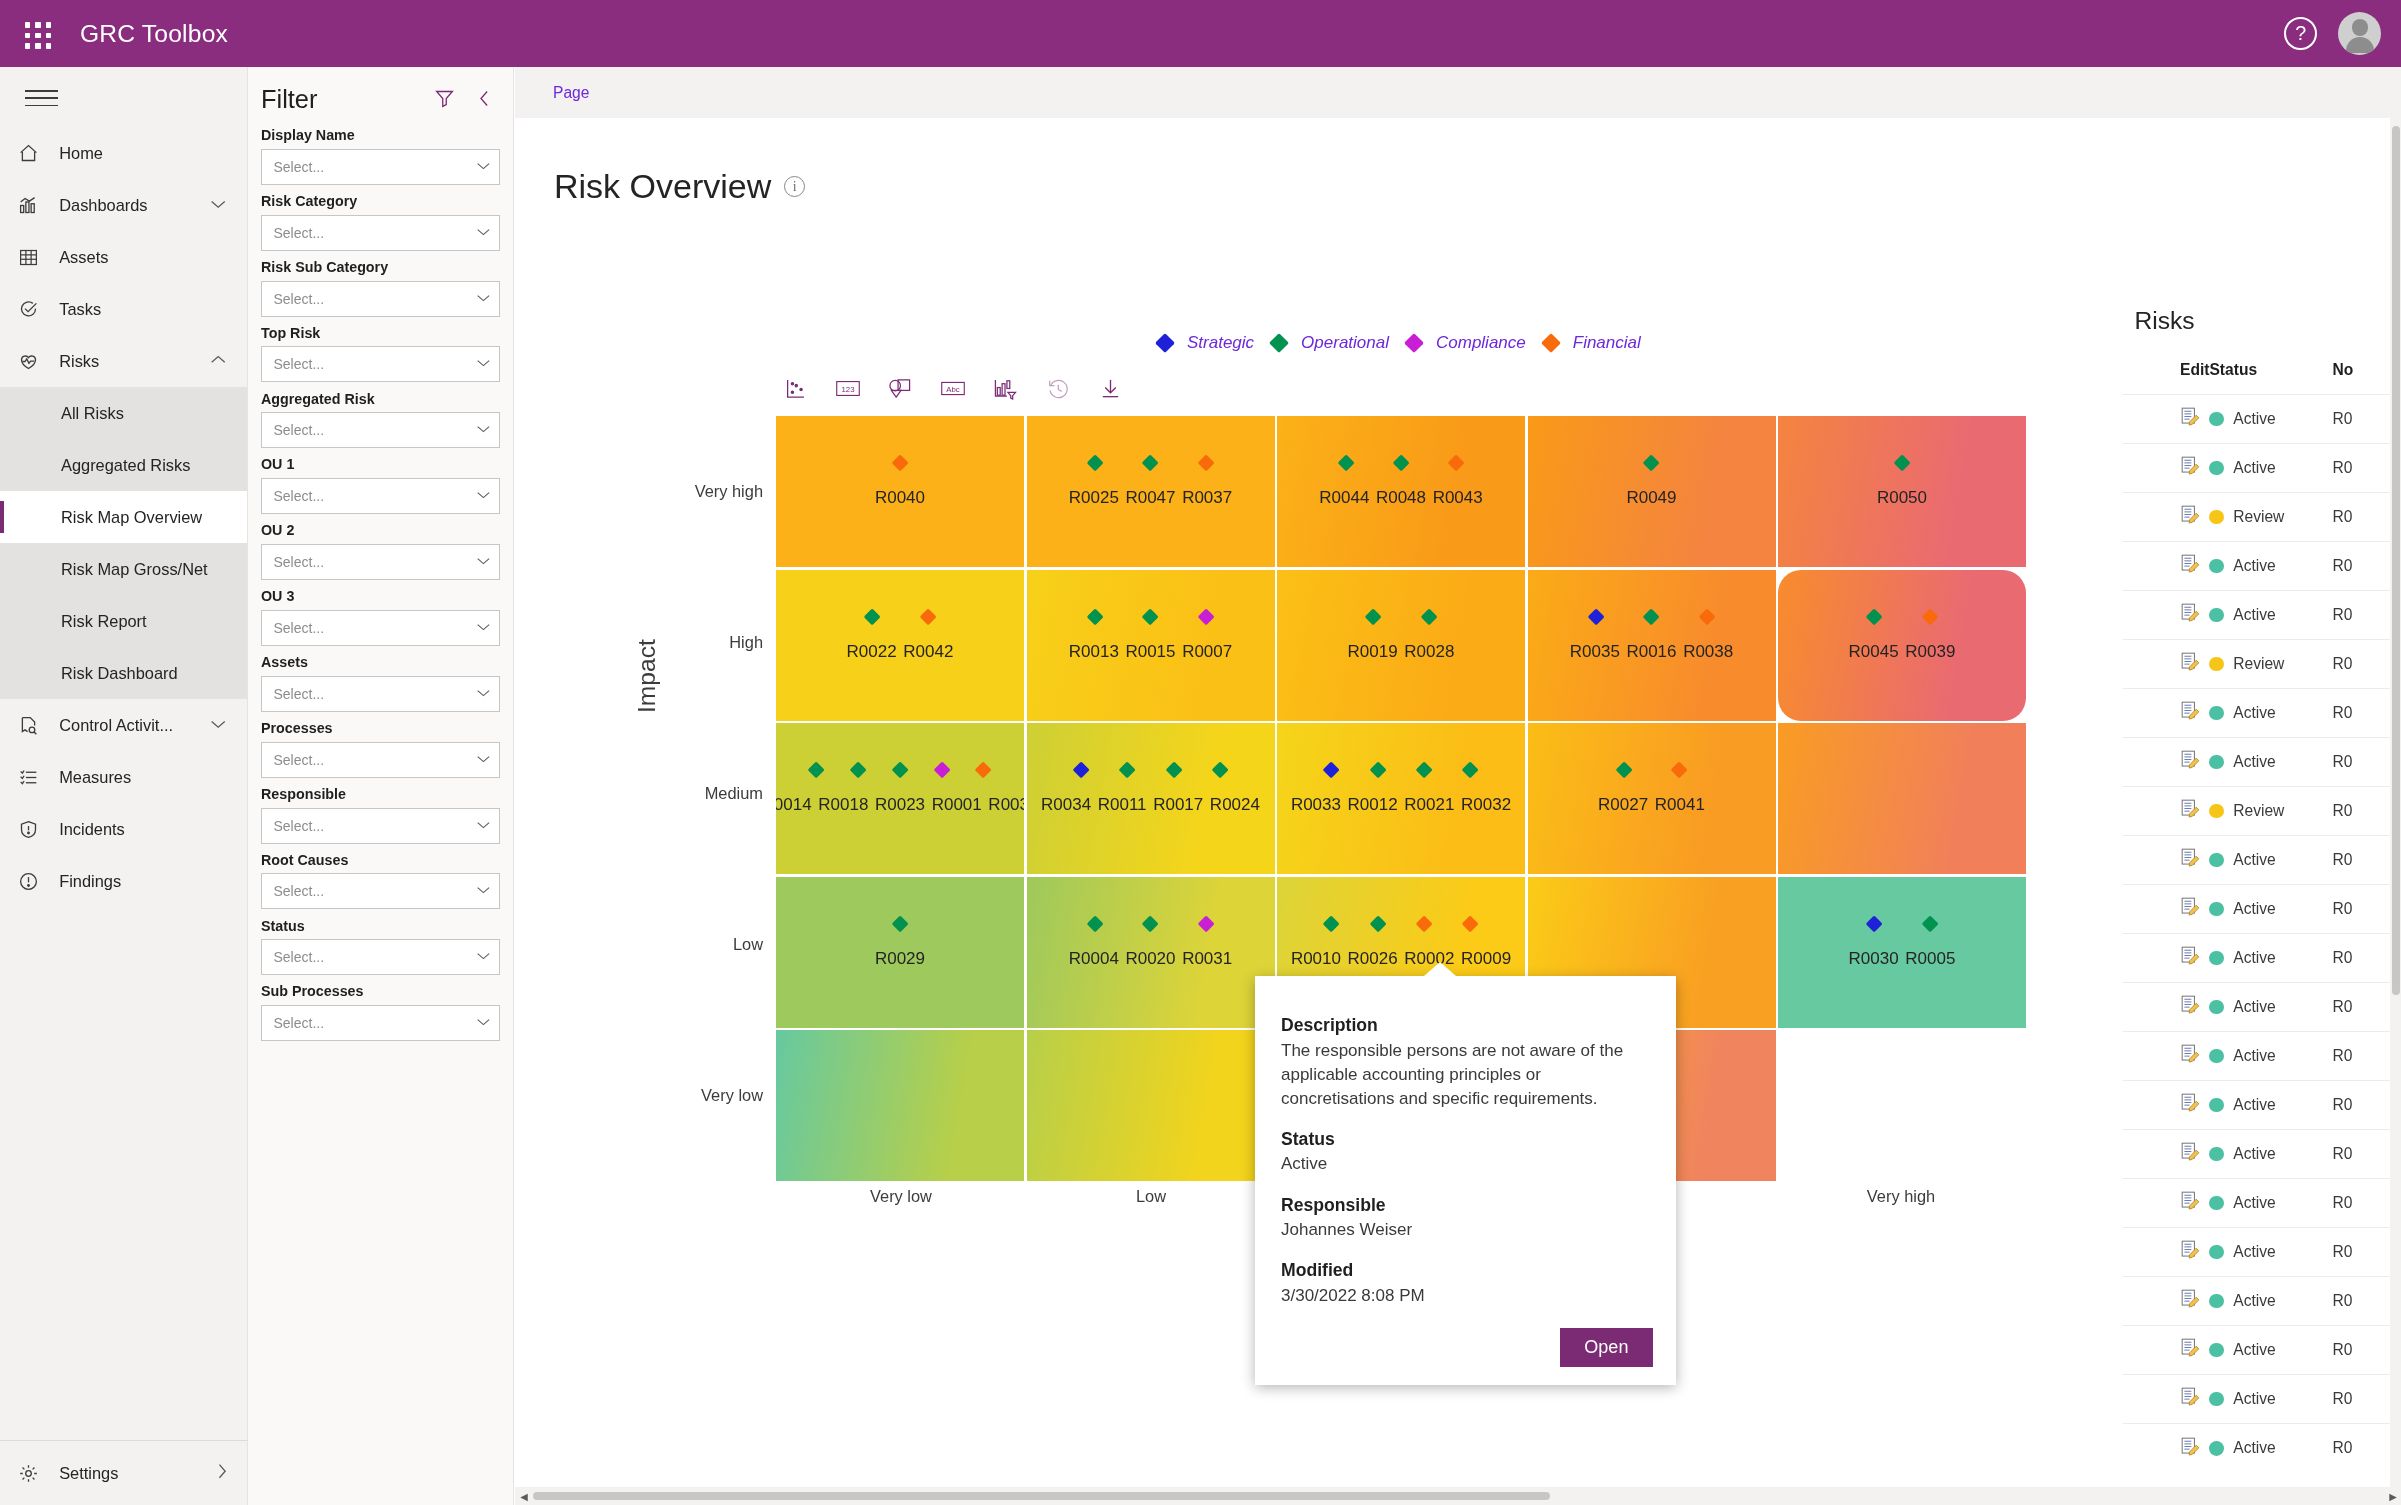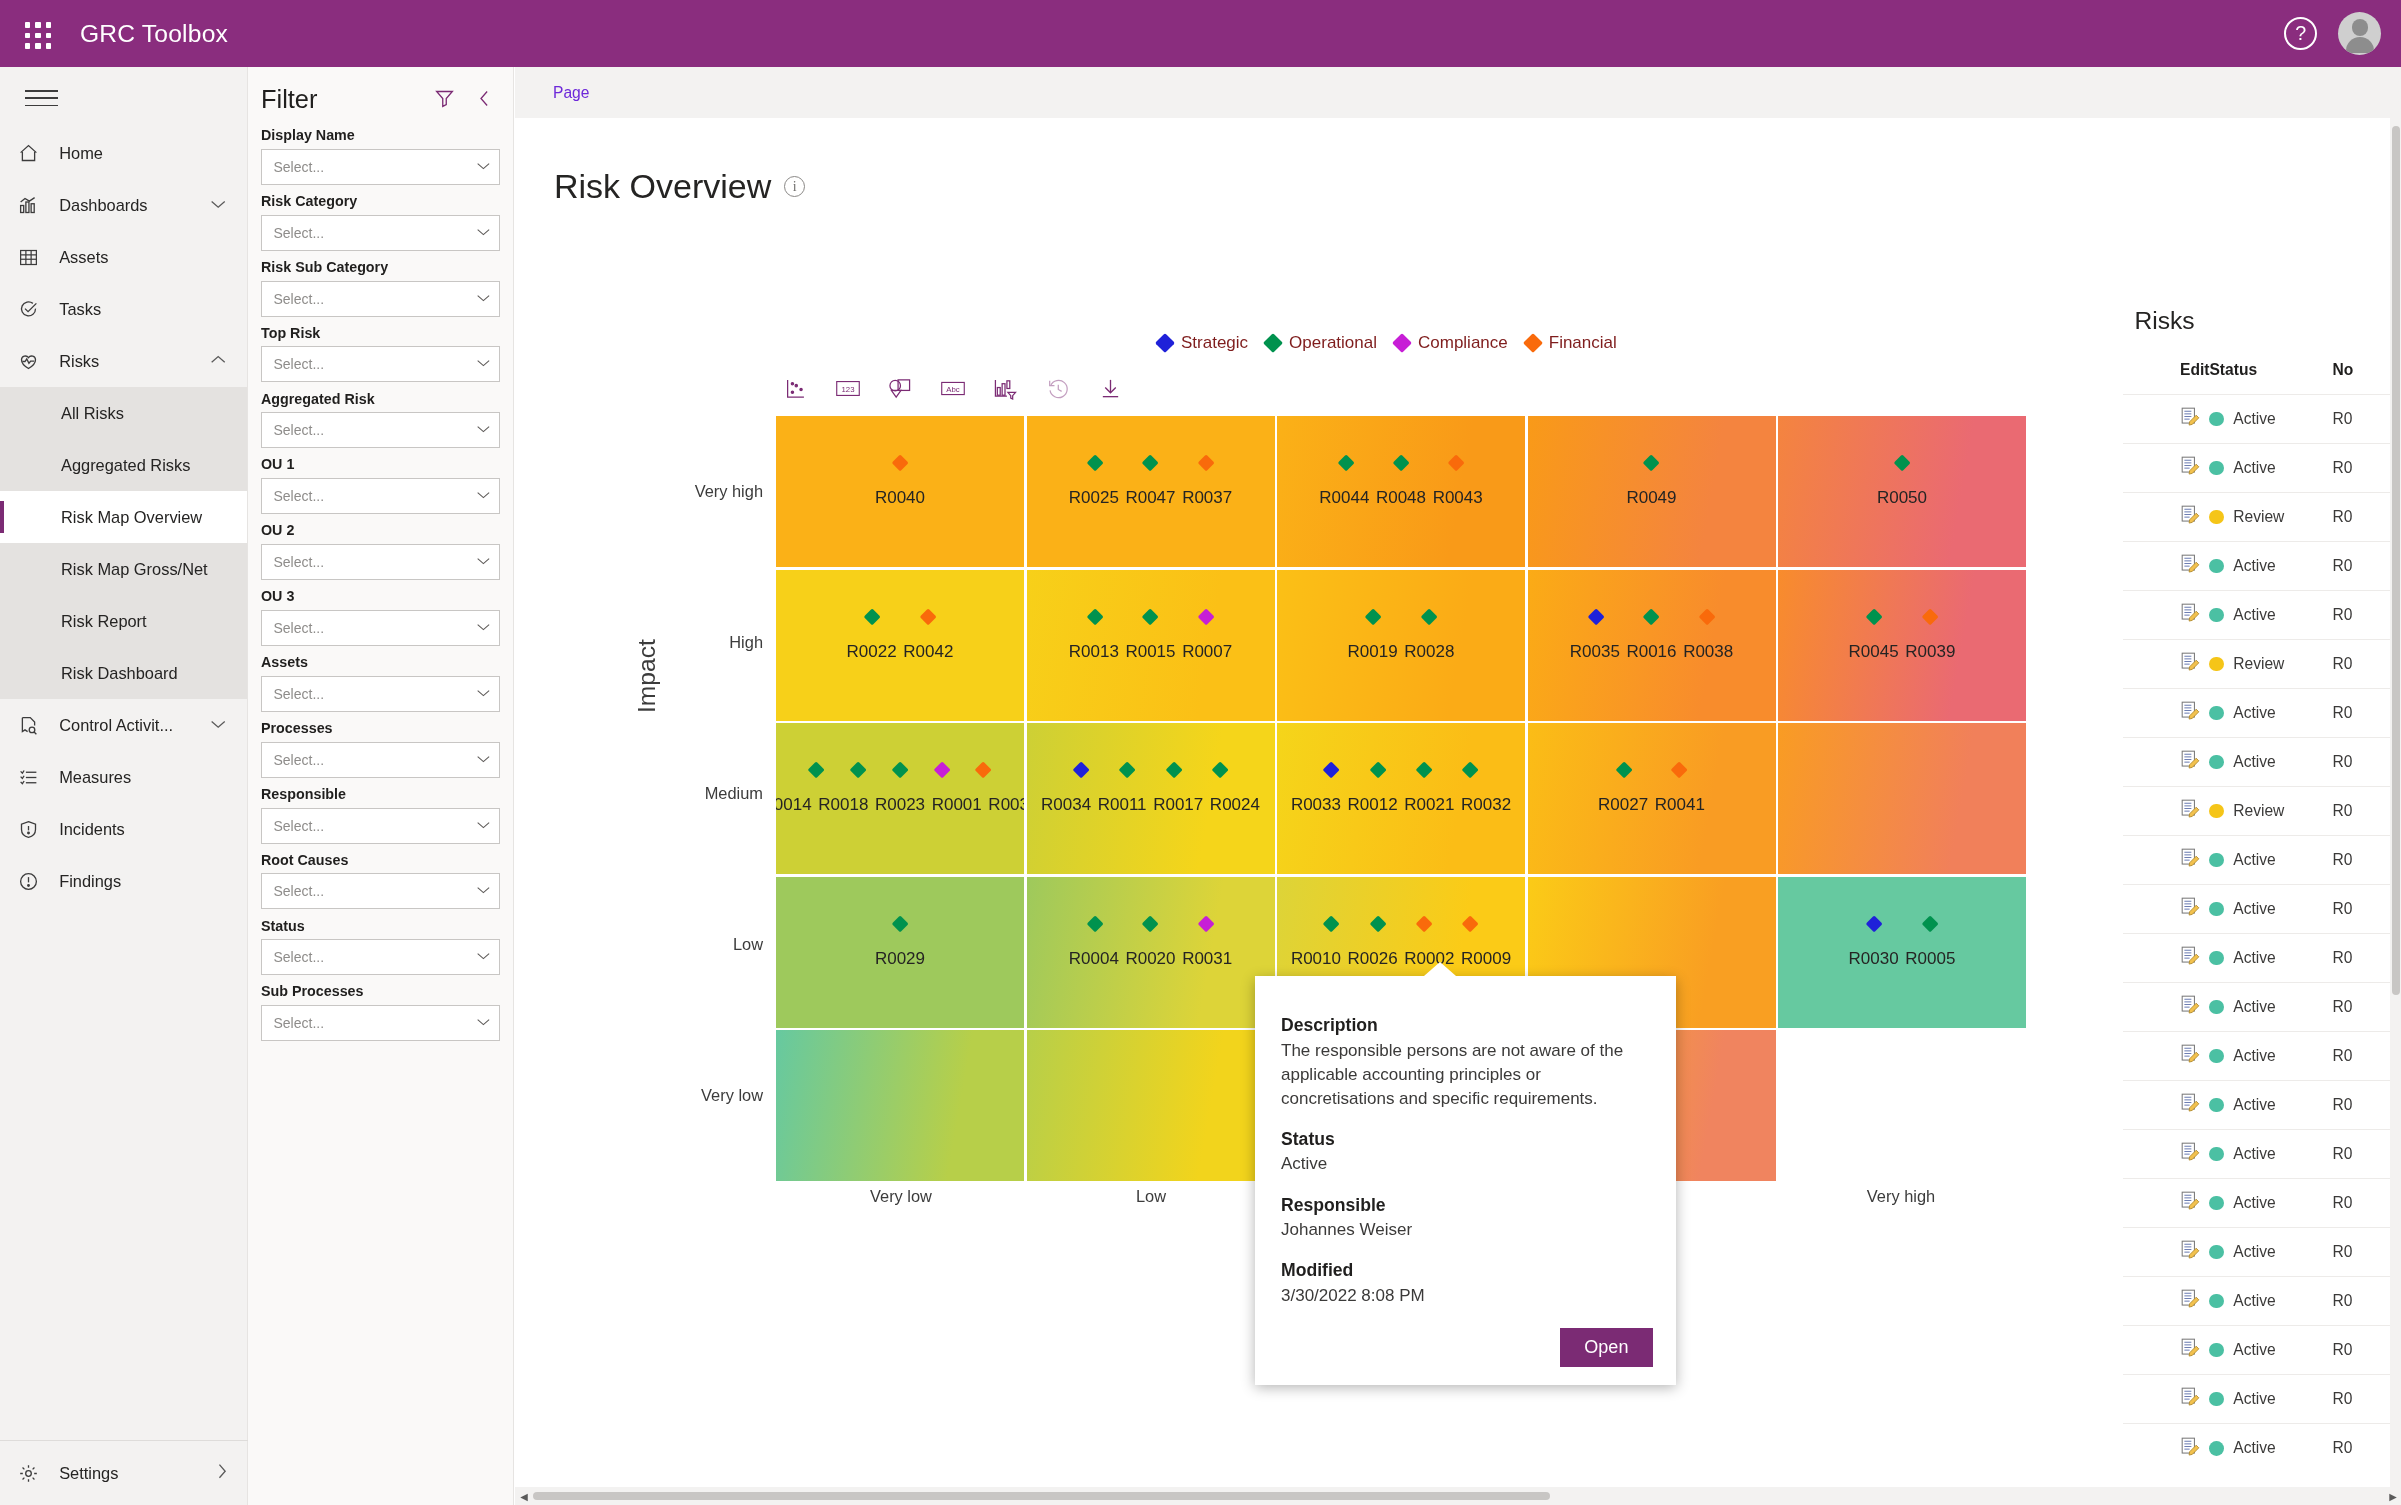--- a/index.html
+++ b/index.html
@@ -74,21 +74,21 @@
     background:#f3f2f1; display:flex; align-items:center; padding-left: 38px;
     font-size: 15.6px; color:#6d28d9; }
   .main { position:absolute; top:118px; left:515px; width:1887px; height:1387px; background:#fff; }
   .page-title-row { display:flex; align-items:center; padding: 49px 0 0 39px; }
   .page-title { font-size: 34px; color:#252423; font-weight:400; }
   .info-ico { margin-left: 13px; width:21px;height:21px;border-radius:50%;border:1.6px solid #8a8886;
     color:#6f6d6b; font-size:14px; display:flex;align-items:center;justify-content:center; font-family:"Liberation Serif", serif;}
 
   
   .legend { position:absolute; top: 333px; left: 1158px; display:flex; gap: 18px; align-items:center; }
-  .legend-item { display:flex; align-items:center; gap: 9px; font-size: 17px; color:#7f1d1d; }
+  .legend-item { display:flex; align-items:center; gap: 15px; font-size: 17px; color:#6d28d9;font-style:italic; }
   .dia { width: 14px; height: 14px; transform: rotate(45deg); display:inline-block; border-radius:1.6px; }
 
   
   .chart-tools { position:absolute; top: 376px; left: 781px; display:flex; gap: 24.6px; align-items:center; }
   .chart-tools .tool { width: 28px; height: 24.6px; display:flex; align-items:center; justify-content:center; cursor:pointer; }
 
   
   .matrix-wrap { position:absolute; top: 416px; left: 776px; }
   .yaxis-title { position:absolute; left: 633px; top: 713px;
     transform: rotate(-90deg); transform-origin: left top;
@@ -649,21 +649,21 @@
           <span class="dia" style="background: rgb(31, 33, 217);"></span>
           <span class="dia" style="background: rgb(0, 146, 78);"></span>
           <span class="dia" style="background: rgb(249, 106, 11);"></span>
         </div>
         <div class="ids">
           <span>R0035</span>
           <span>R0016</span>
           <span>R0038</span>
         </div>
       </div>
-      <div class="cell" style="background: linear-gradient(100deg, rgb(248, 140, 44) 0%, rgb(234, 106, 114) 72%, rgb(234, 106, 114) 100%);">
+      <div class="cell" style="background: linear-gradient(100deg, rgb(248, 140, 44) 0%, rgb(234, 106, 114) 72%, rgb(234, 106, 114) 100%); border-radius: 23px;">
         <div class="dots" style="gap: 43px;">
           <span class="dia" style="background: rgb(0, 146, 78);"></span>
           <span class="dia" style="background: rgb(249, 106, 11);"></span>
         </div>
         <div class="ids">
           <span>R0045</span>
           <span>R0039</span>
         </div>
       </div>
       <div class="cell" style="background: linear-gradient(100deg, rgb(205, 208, 53) 0%, rgb(205, 208, 53) 72%, rgb(205, 208, 53) 100%);">

